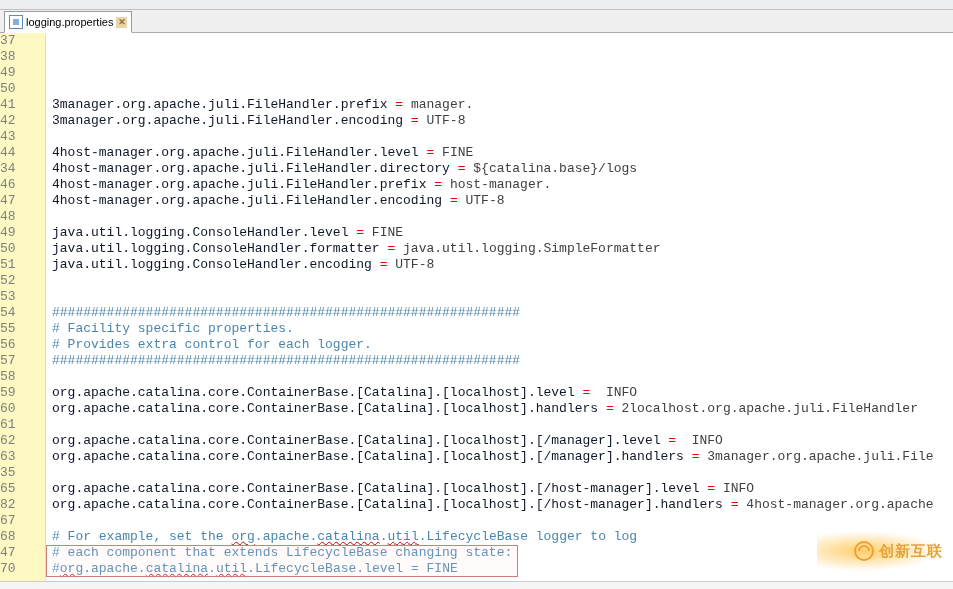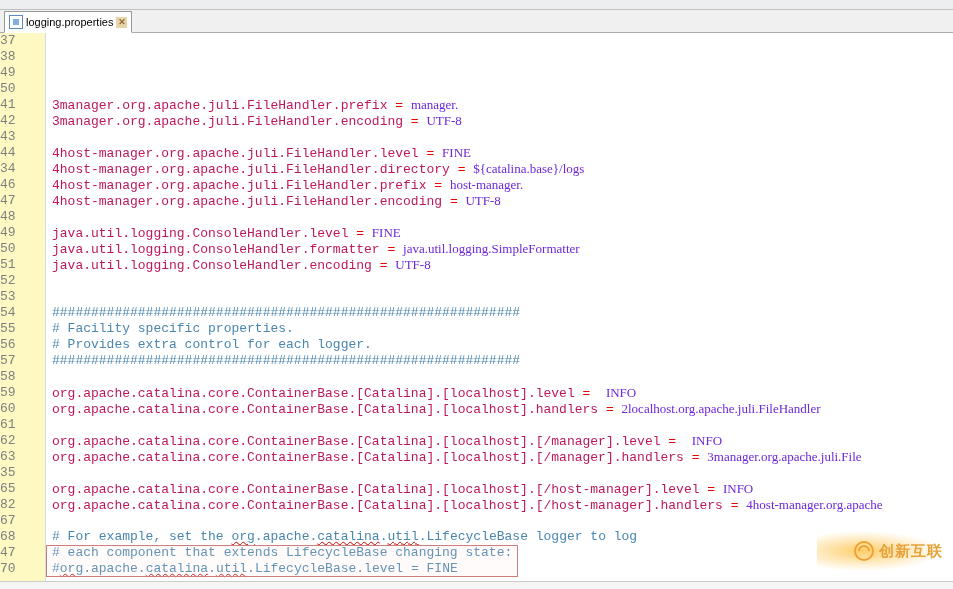--- a/index.html
+++ b/index.html
@@ -80,24 +80,24 @@
     user-select: none;
   }
   .code {
     flex: 1;
     padding-left: 6px;
     background: #fff;
     white-space: pre;
     overflow: hidden;
     position: relative;
   }
-  .str { color: #6d28d9; font-family: Liberation Serif, serif; }
+  .str { color: #404040; }
   .punct { color: #e60000; }
   .comment { color: #4a86af; }
-  .id  { color: #be185d; }
+  .id  { color: #0f172a; }
   .squiggle {
     text-decoration: underline wavy #cc0000;
     text-decoration-thickness: 1px;
     text-underline-offset: 1px;
   }
   .sel-box {
     position: absolute;
     border: 1px solid #cf7c7c;
     background: rgba(255,230,230,0.15);
     pointer-events: none;

